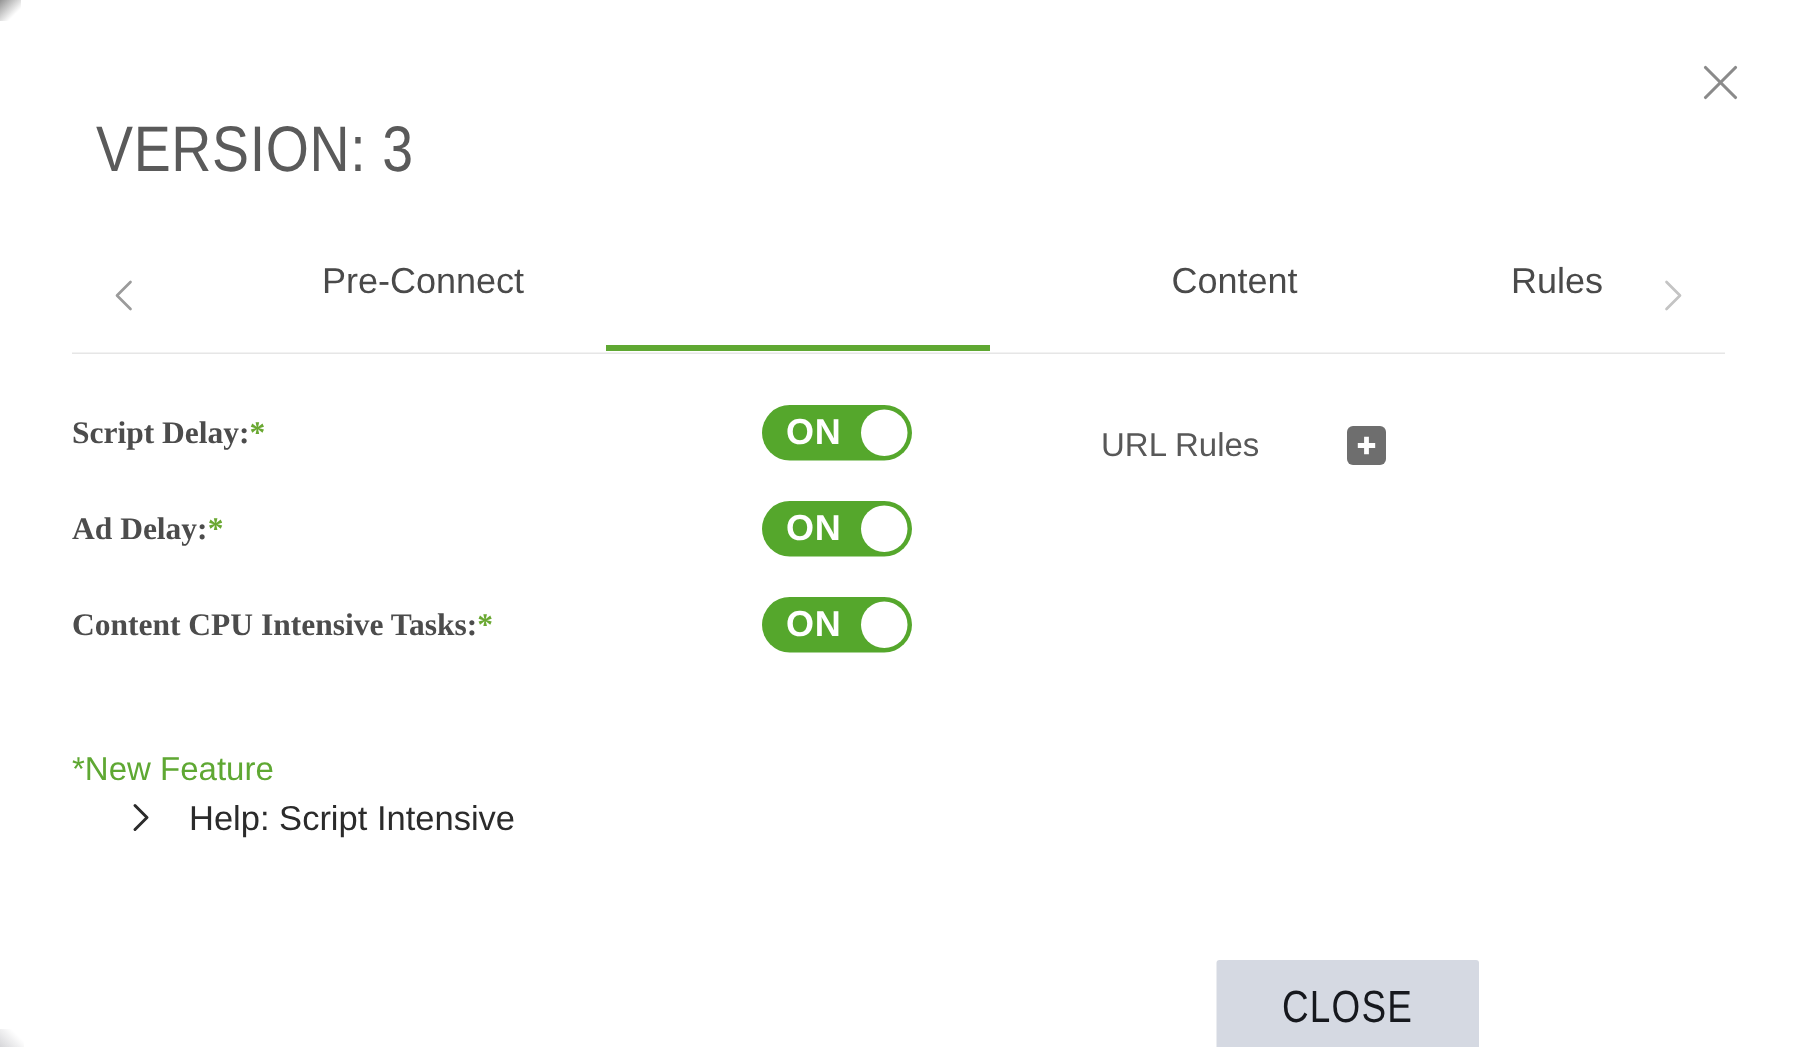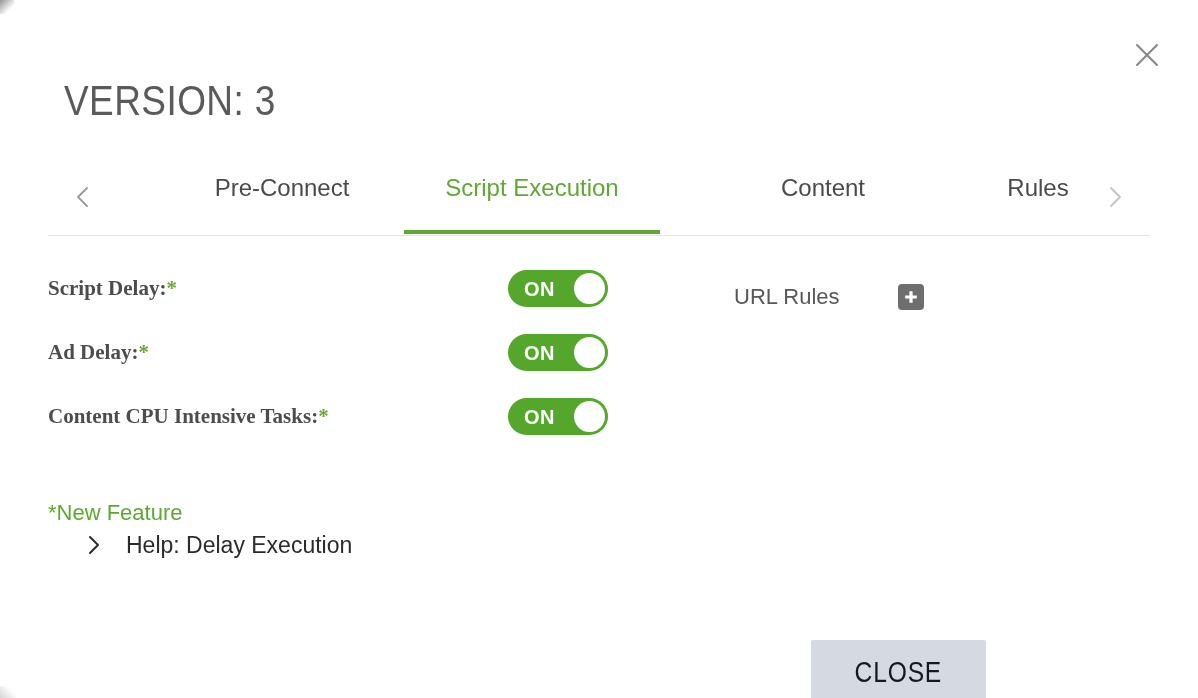--- a/index.html
+++ b/index.html
@@ -157,21 +157,21 @@
     background: #55a72c;
     cursor: pointer;
     display: flex;
     align-items: center;
   }
   .toggle .tlabel {
     position: absolute;
     left: 16px;
     top: 50%;
     transform: translateY(-50%);
-    font-size: 20px;
+    font-size: 24px;
     font-weight: bold;
     color: #ffffff;
     letter-spacing: 0.5px;
     font-family: "Liberation Sans", sans-serif;
   }
   .toggle .knob {
     position: absolute;
     right: 3px;
     top: 3px;
     width: 31px;
@@ -304,21 +304,20 @@
       <svg width="16" height="24" viewBox="0 0 16 24" aria-hidden="true">
         <polyline points="12,3 3,12 12,21" fill="none" stroke="#9b9b9b" stroke-width="1.8" stroke-linecap="round" stroke-linejoin="round"></polyline>
       </svg>
     </div>
 
     <div class="tab" id="tab-0">
       <span>Pre-Connect</span>
     </div>
 
     <div class="tab active" id="tab-1">
-      <span>Script Execution</span>
       <div class="underline"></div>
     </div>
 
     <div class="tab" id="tab-2">
       <span>Content</span>
     </div>
 
     <div class="tab" id="tab-3">
       <span>Rules</span>
     </div>
@@ -374,21 +373,21 @@
   </div>
 
   <div class="new-feature">*New Feature</div>
 
   <div class="help-row">
     <span class="help-chevron">
       <svg width="16" height="24" viewBox="0 0 16 24" aria-hidden="true">
         <polyline points="4,4 12,12 4,20" fill="none" stroke="#2b2b2b" stroke-width="2" stroke-linecap="round" stroke-linejoin="round"></polyline>
       </svg>
     </span>
-    <span class="help-label">Help: Delay Execution</span>
+    <span class="help-label">Help: Script Intensive</span>
   </div>
 
   <div class="footer">
     <div class="btn" id="btn-close">
       <span>CLOSE</span>
     </div>
   </div>
 
 </div>
 

